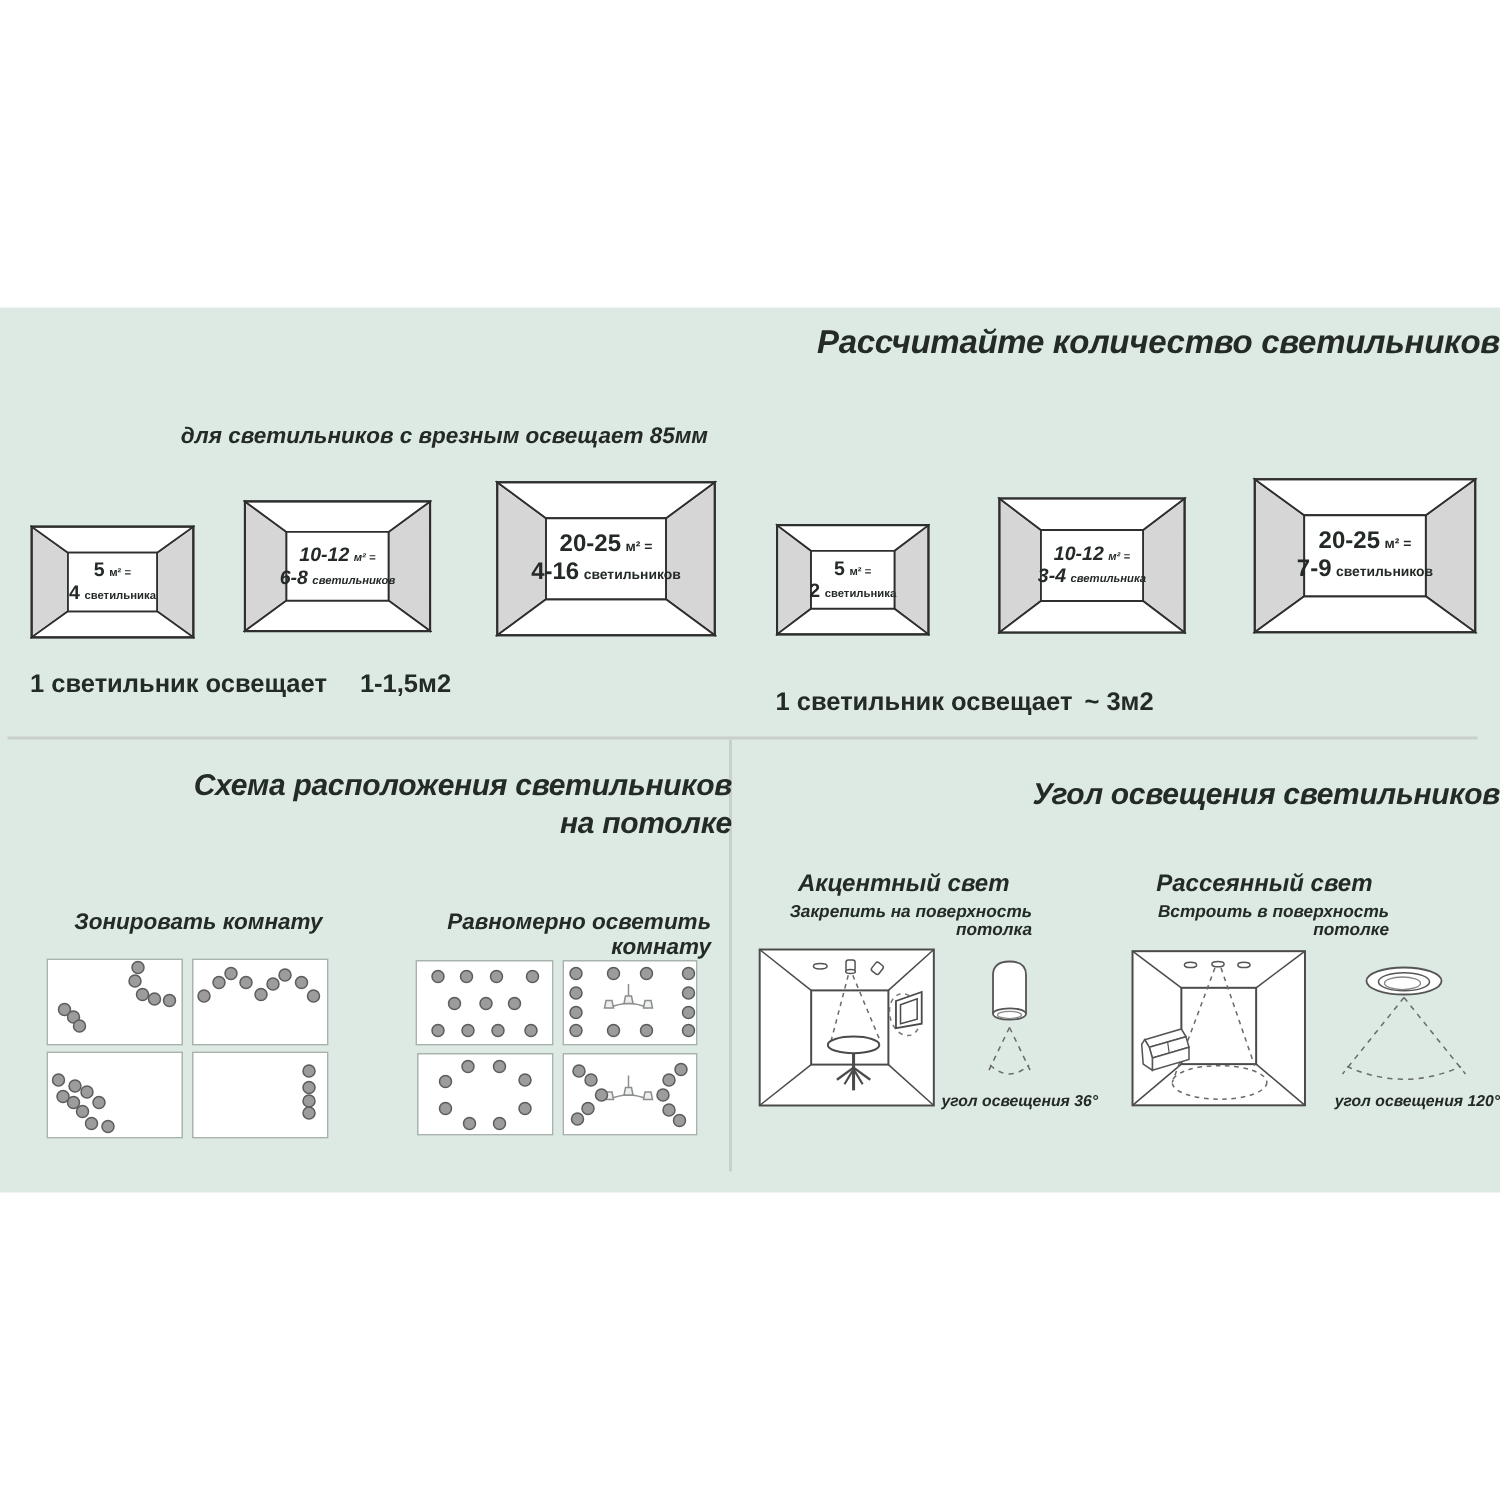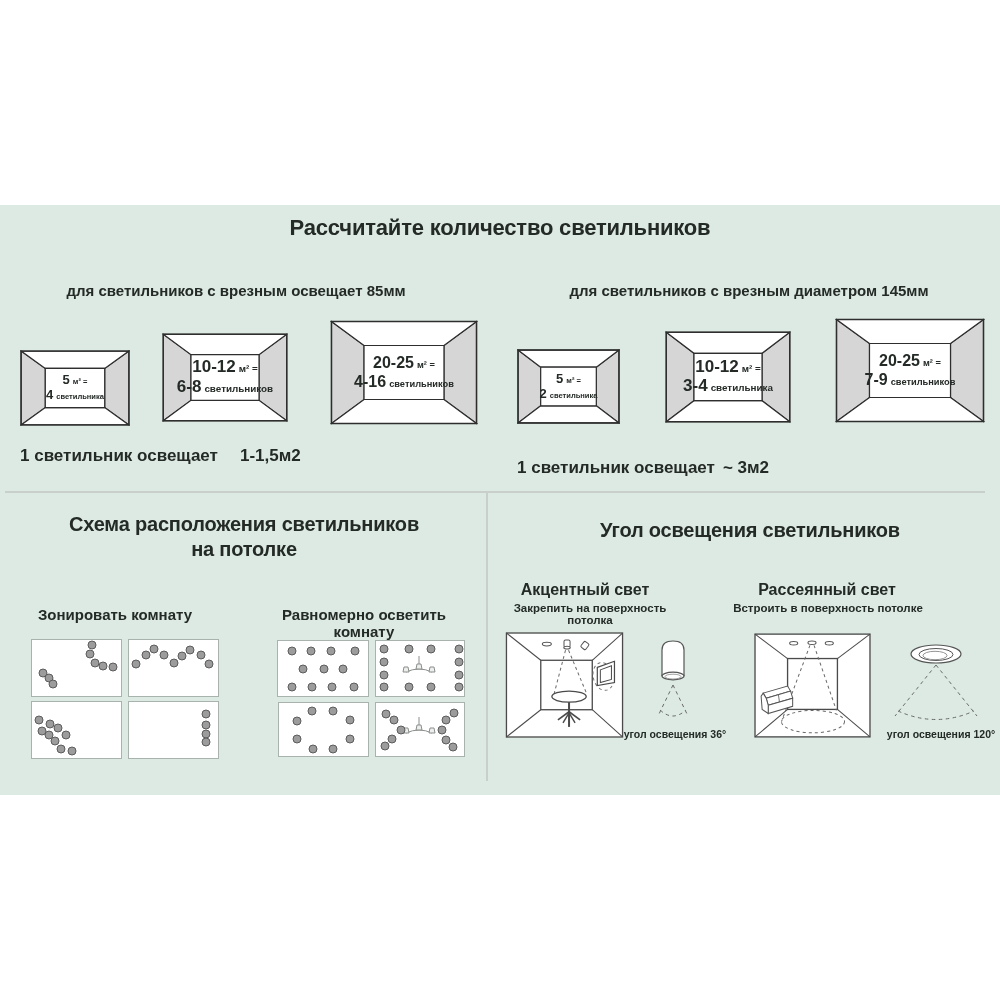--- a/index.html
+++ b/index.html
@@ -1,32 +1,32 @@
 <!DOCTYPE html>
 <html><head>
 <meta charset="utf-8">
 <style>
   html,body{margin:0;padding:0;background:#ffffff;}
   .stage{position:relative;width:1000px;height:1000px;background:#ffffff;overflow:hidden;
          font-family:"Liberation Sans",sans-serif;color:#242a26;}
   .panel{position:absolute;left:0;top:205px;width:1000px;height:590px;background:#dceae3;}
   .abs{position:absolute;}
-  .ctr{text-align:center;}
+  .ctr{text-align:right;font-style:italic;}
   .title{top:215px;left:0;width:1000px;font-size:22px;font-weight:700;letter-spacing:-0.2px;}
   .grp-hdr{top:282px;font-size:15px;font-weight:700;}
   
   .room{position:absolute;}
   .room svg{position:absolute;left:0;top:0;width:100%;height:100%;}
   .room-text{position:absolute;left:21%;top:23%;width:58%;height:54%;
              display:flex;flex-direction:column;align-items:center;justify-content:center;
              gap:1px;line-height:1.1;white-space:nowrap;}
   .rline{display:flex;align-items:baseline;gap:3px;font-weight:700;color:#242a26;}
   .rline .bigv{font-size:1em;}
   .rline .smv{font-size:0.58em;}
-  .r-sm{font-size:13px;} .r-md{font-size:17px;} .r-lg{font-size:16px;}
+  .r-sm{font-size:13px;} .r-md{font-size:13px;font-style:italic;} .r-lg{font-size:16px;}
   .note{font-size:17px;font-weight:700;display:flex;align-items:baseline;}
   .divider{background:#c9cfca;}
   .sec-hdr{font-size:20px;font-weight:700;line-height:1.25;letter-spacing:-0.2px;}
   .sub-lbl{font-size:15px;font-weight:700;}
   .mini-title{font-size:16px;font-weight:700;}
   .mini-sub{font-size:11.5px;font-weight:700;}
   .scheme-box{position:absolute;background:#ffffff;border:1px solid #a7b3ac;}
   .dot{position:absolute;width:7px;height:7px;border-radius:50%;
        background:#9c9c9c;border:1.5px solid #5c5c5c;transform:translate(-50%,-50%);box-sizing:content-box;}
   .chand{position:absolute;left:49%;top:49%;width:38px;height:26px;transform:translate(-50%,-50%);}
@@ -35,21 +35,20 @@
 </style>
 </head>
 <body>
 
 <div class="stage">
   <div class="panel"></div>
 
   <div class="abs ctr title">Рассчитайте количество светильников</div>
 
   <div class="abs ctr grp-hdr" style="left:0;width:472px;">для светильников с врезным освещает 85мм</div>
-  <div class="abs ctr grp-hdr" style="left:513px;width:472px;">для светильников с врезным диаметром 145мм</div>
 
   <div class="room r-sm" style="left:20px;top:350px;width:110px;height:76px;">
     <svg viewBox="0 0 100 70" preserveAspectRatio="none">
       <polygon points="1,1 23,17 23,53 1,69" fill="#d6d6d6" stroke="#2e2e2e" stroke-width="1.2" vector-effect="non-scaling-stroke"></polygon>
       <polygon points="99,1 77,17 77,53 99,69" fill="#d6d6d6" stroke="#2e2e2e" stroke-width="1.2" vector-effect="non-scaling-stroke"></polygon>
       <polygon points="1,1 99,1 77,17 23,17" fill="#ffffff" stroke="#2e2e2e" stroke-width="1.2" vector-effect="non-scaling-stroke"></polygon>
       <polygon points="1,69 23,53 77,53 99,69" fill="#ffffff" stroke="#2e2e2e" stroke-width="1.2" vector-effect="non-scaling-stroke"></polygon>
       <rect x="23" y="17" width="54" height="36" fill="#ffffff" stroke="#2e2e2e" stroke-width="1.2" vector-effect="non-scaling-stroke"></rect>
       <rect x="1" y="1" width="98" height="68" fill="none" stroke="#2e2e2e" stroke-width="1.4" vector-effect="non-scaling-stroke"></rect>
     </svg>

